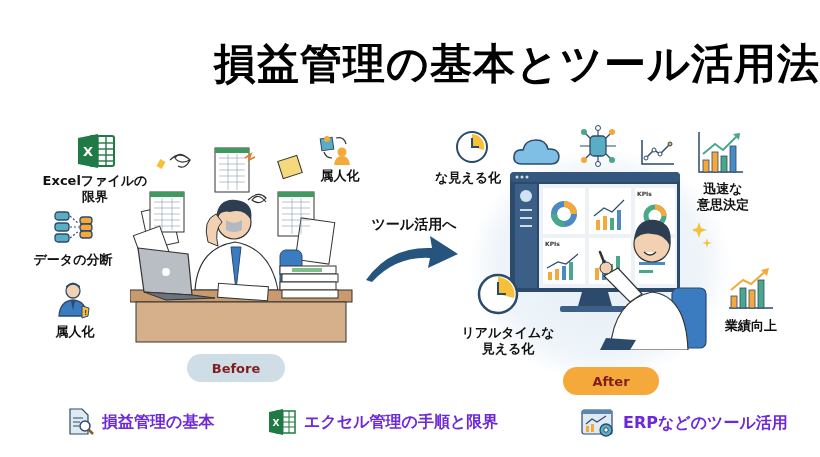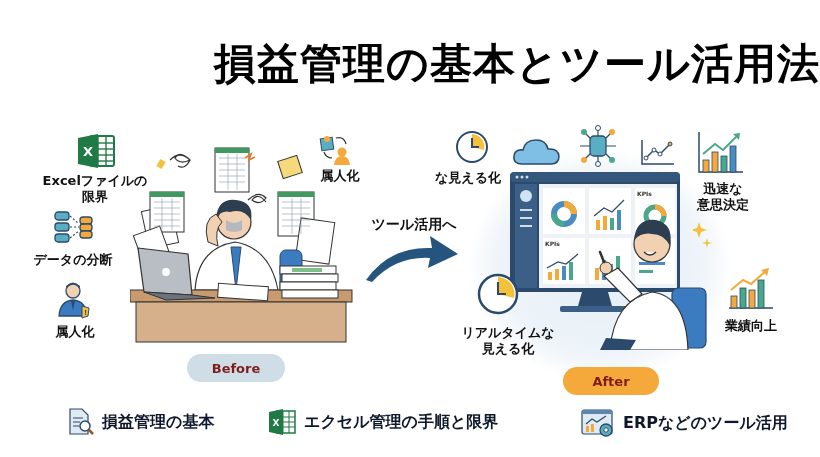--- a/index.html
+++ b/index.html
@@ -12,21 +12,21 @@
   }
   .abs { position: absolute; }
   .lbl { font-weight: bold; font-size: 13px; text-align: center; line-height: 16px; color: #111; }
   .badge {
     position: absolute; height: 28px; border-radius: 14px; font-weight: bold; font-size: 13px;
     display: flex; align-items: center; justify-content: center; color: #7f1d1d;
   }
   .badge.before { left: 187px; top: 354px; width: 98px; background: #cfdde6; }
   .badge.after { left: 563px; top: 355px; width: 96px; background: #f5a93a; margin-top: 12px; }
   .footer-item { position: absolute; top: 408px; display: flex; align-items: center; gap: 8px; }
-  .footer-item span.text { font-weight: bold; font-size: 16px; color: #0f172a; white-space: nowrap; }
+  .footer-item span.text { font-weight: bold; font-size: 16px; color: #6d28d9; white-space: nowrap; }
   .glow { position: absolute; left: 470px; top: 150px; width: 260px; height: 230px; border-radius: 50%;
           background: radial-gradient(ellipse at center, #e3eef6 0%, #eef4f9 55%, rgba(255,255,255,0) 72%); }
 </style>
 </head>
 <body>
 
 <div class="title">損益管理の基本とツール活用法</div>
 
 <div>
 

